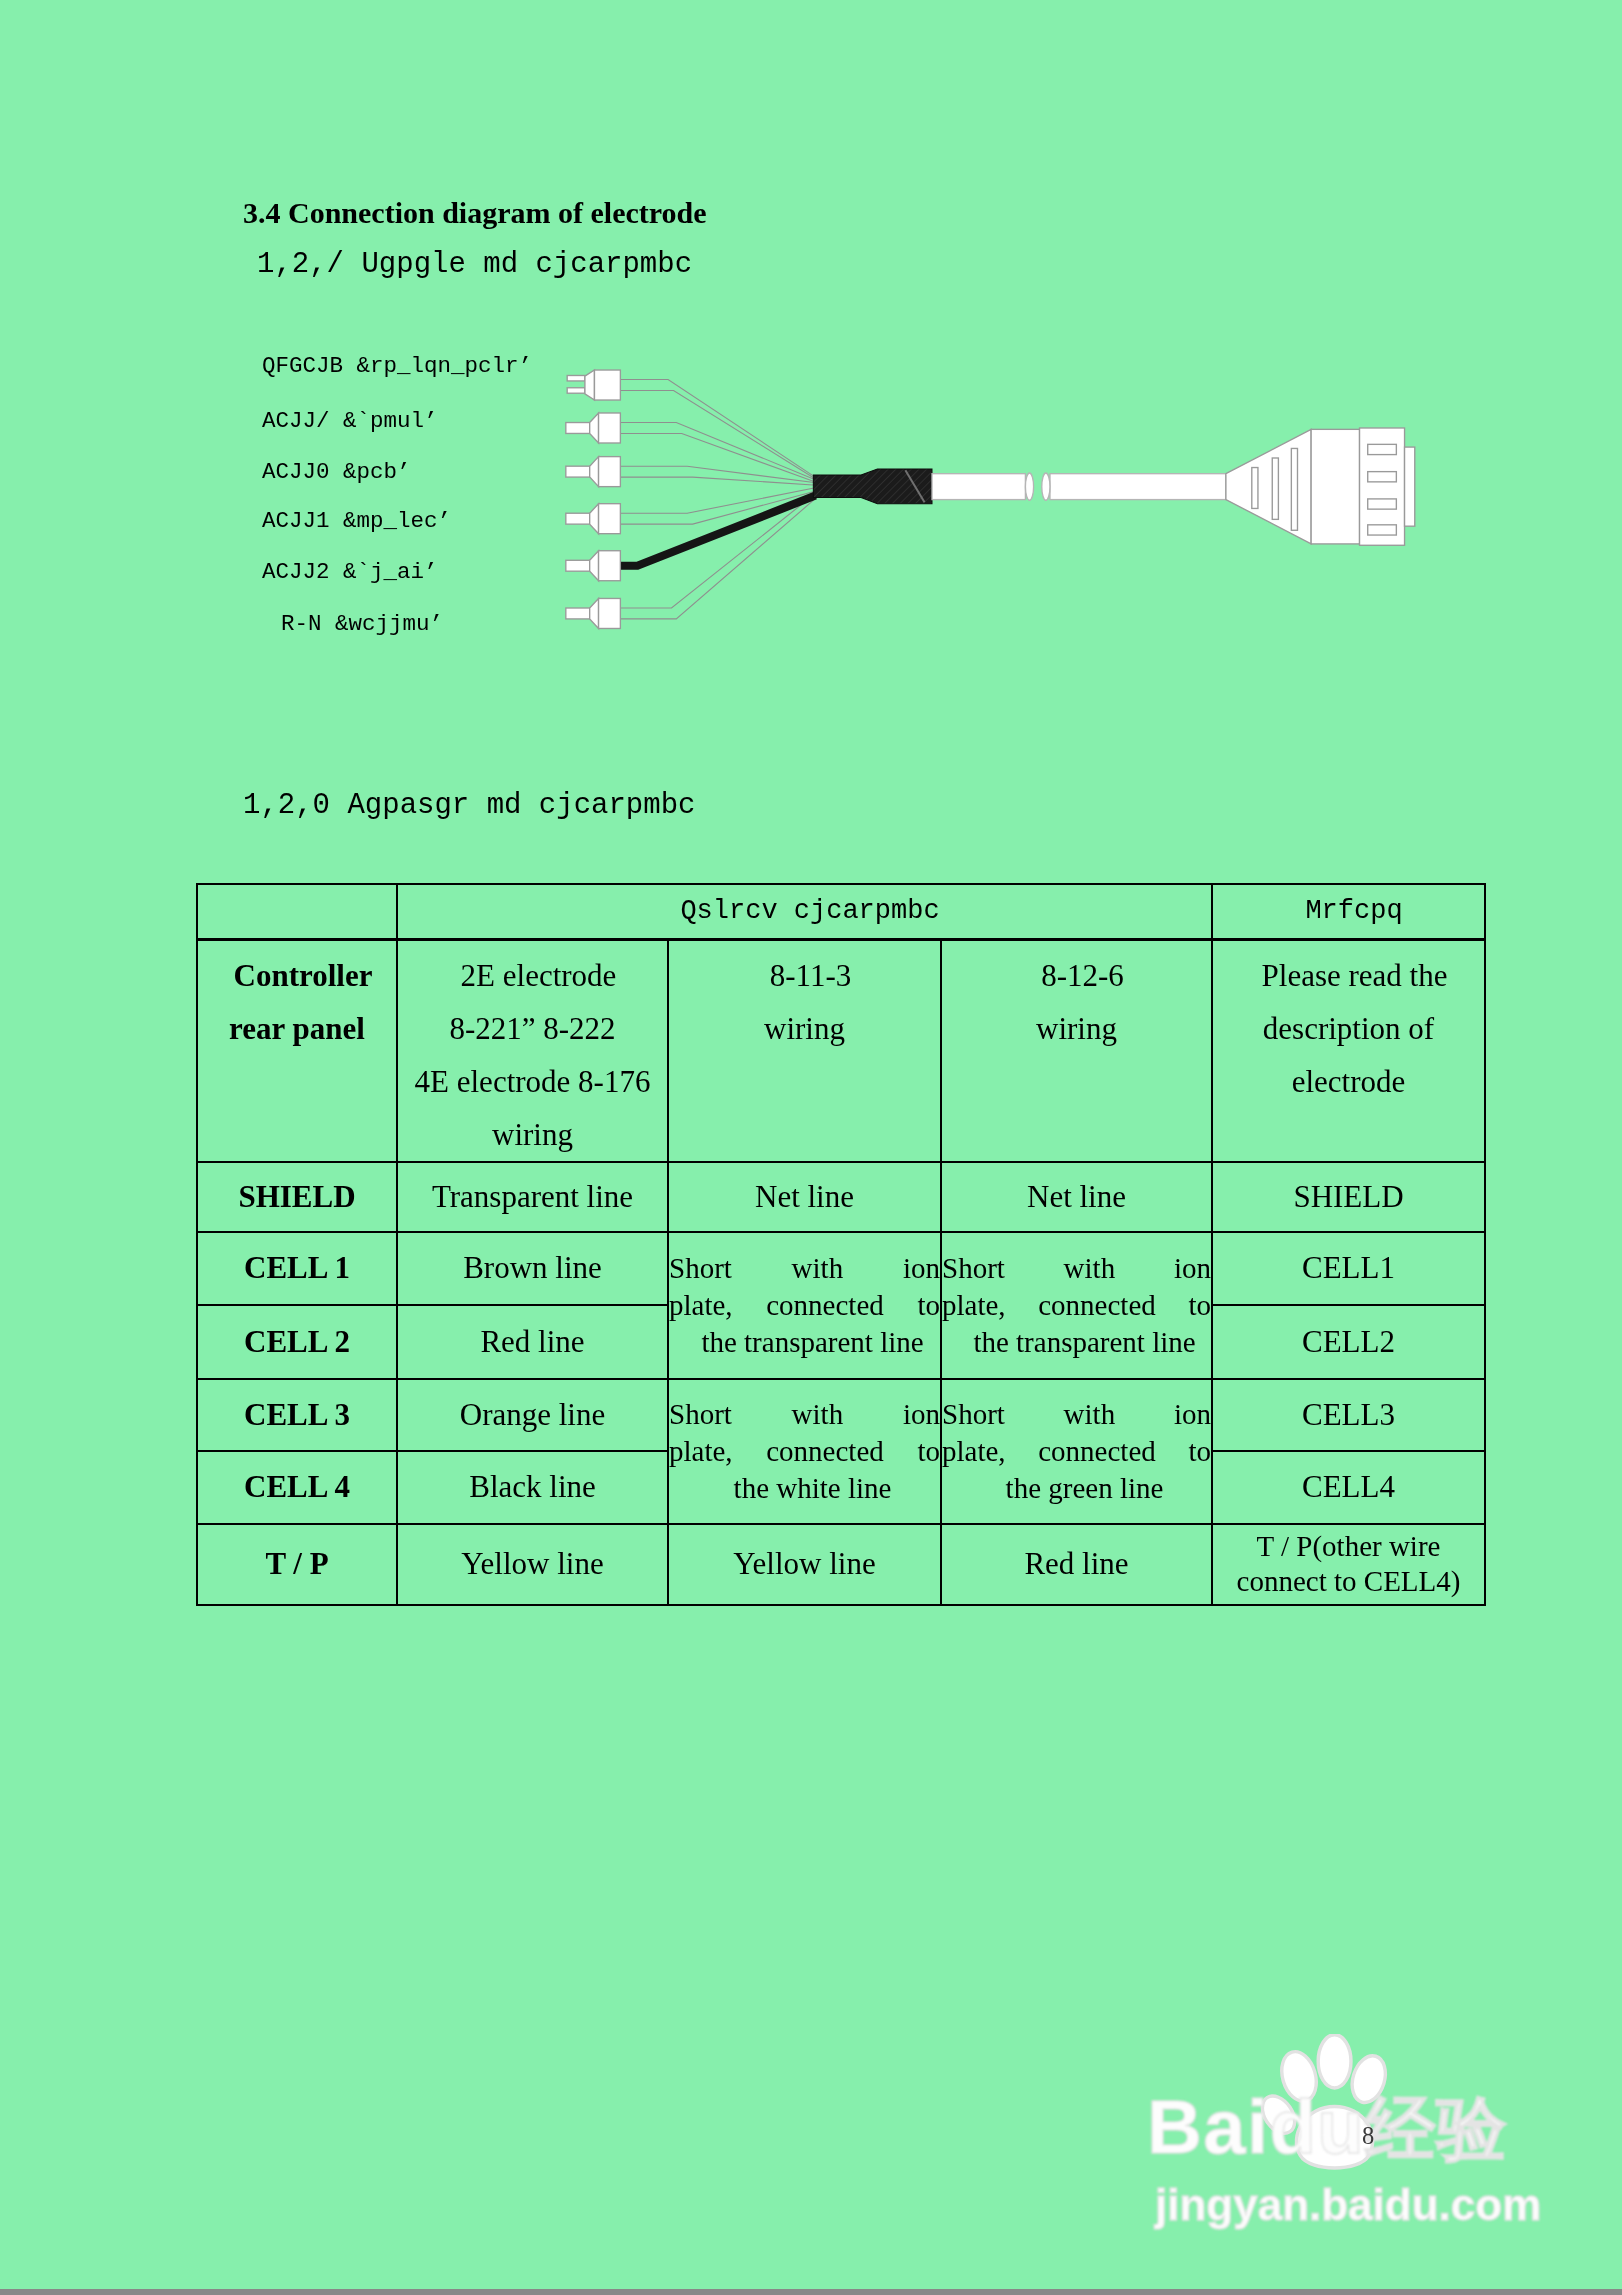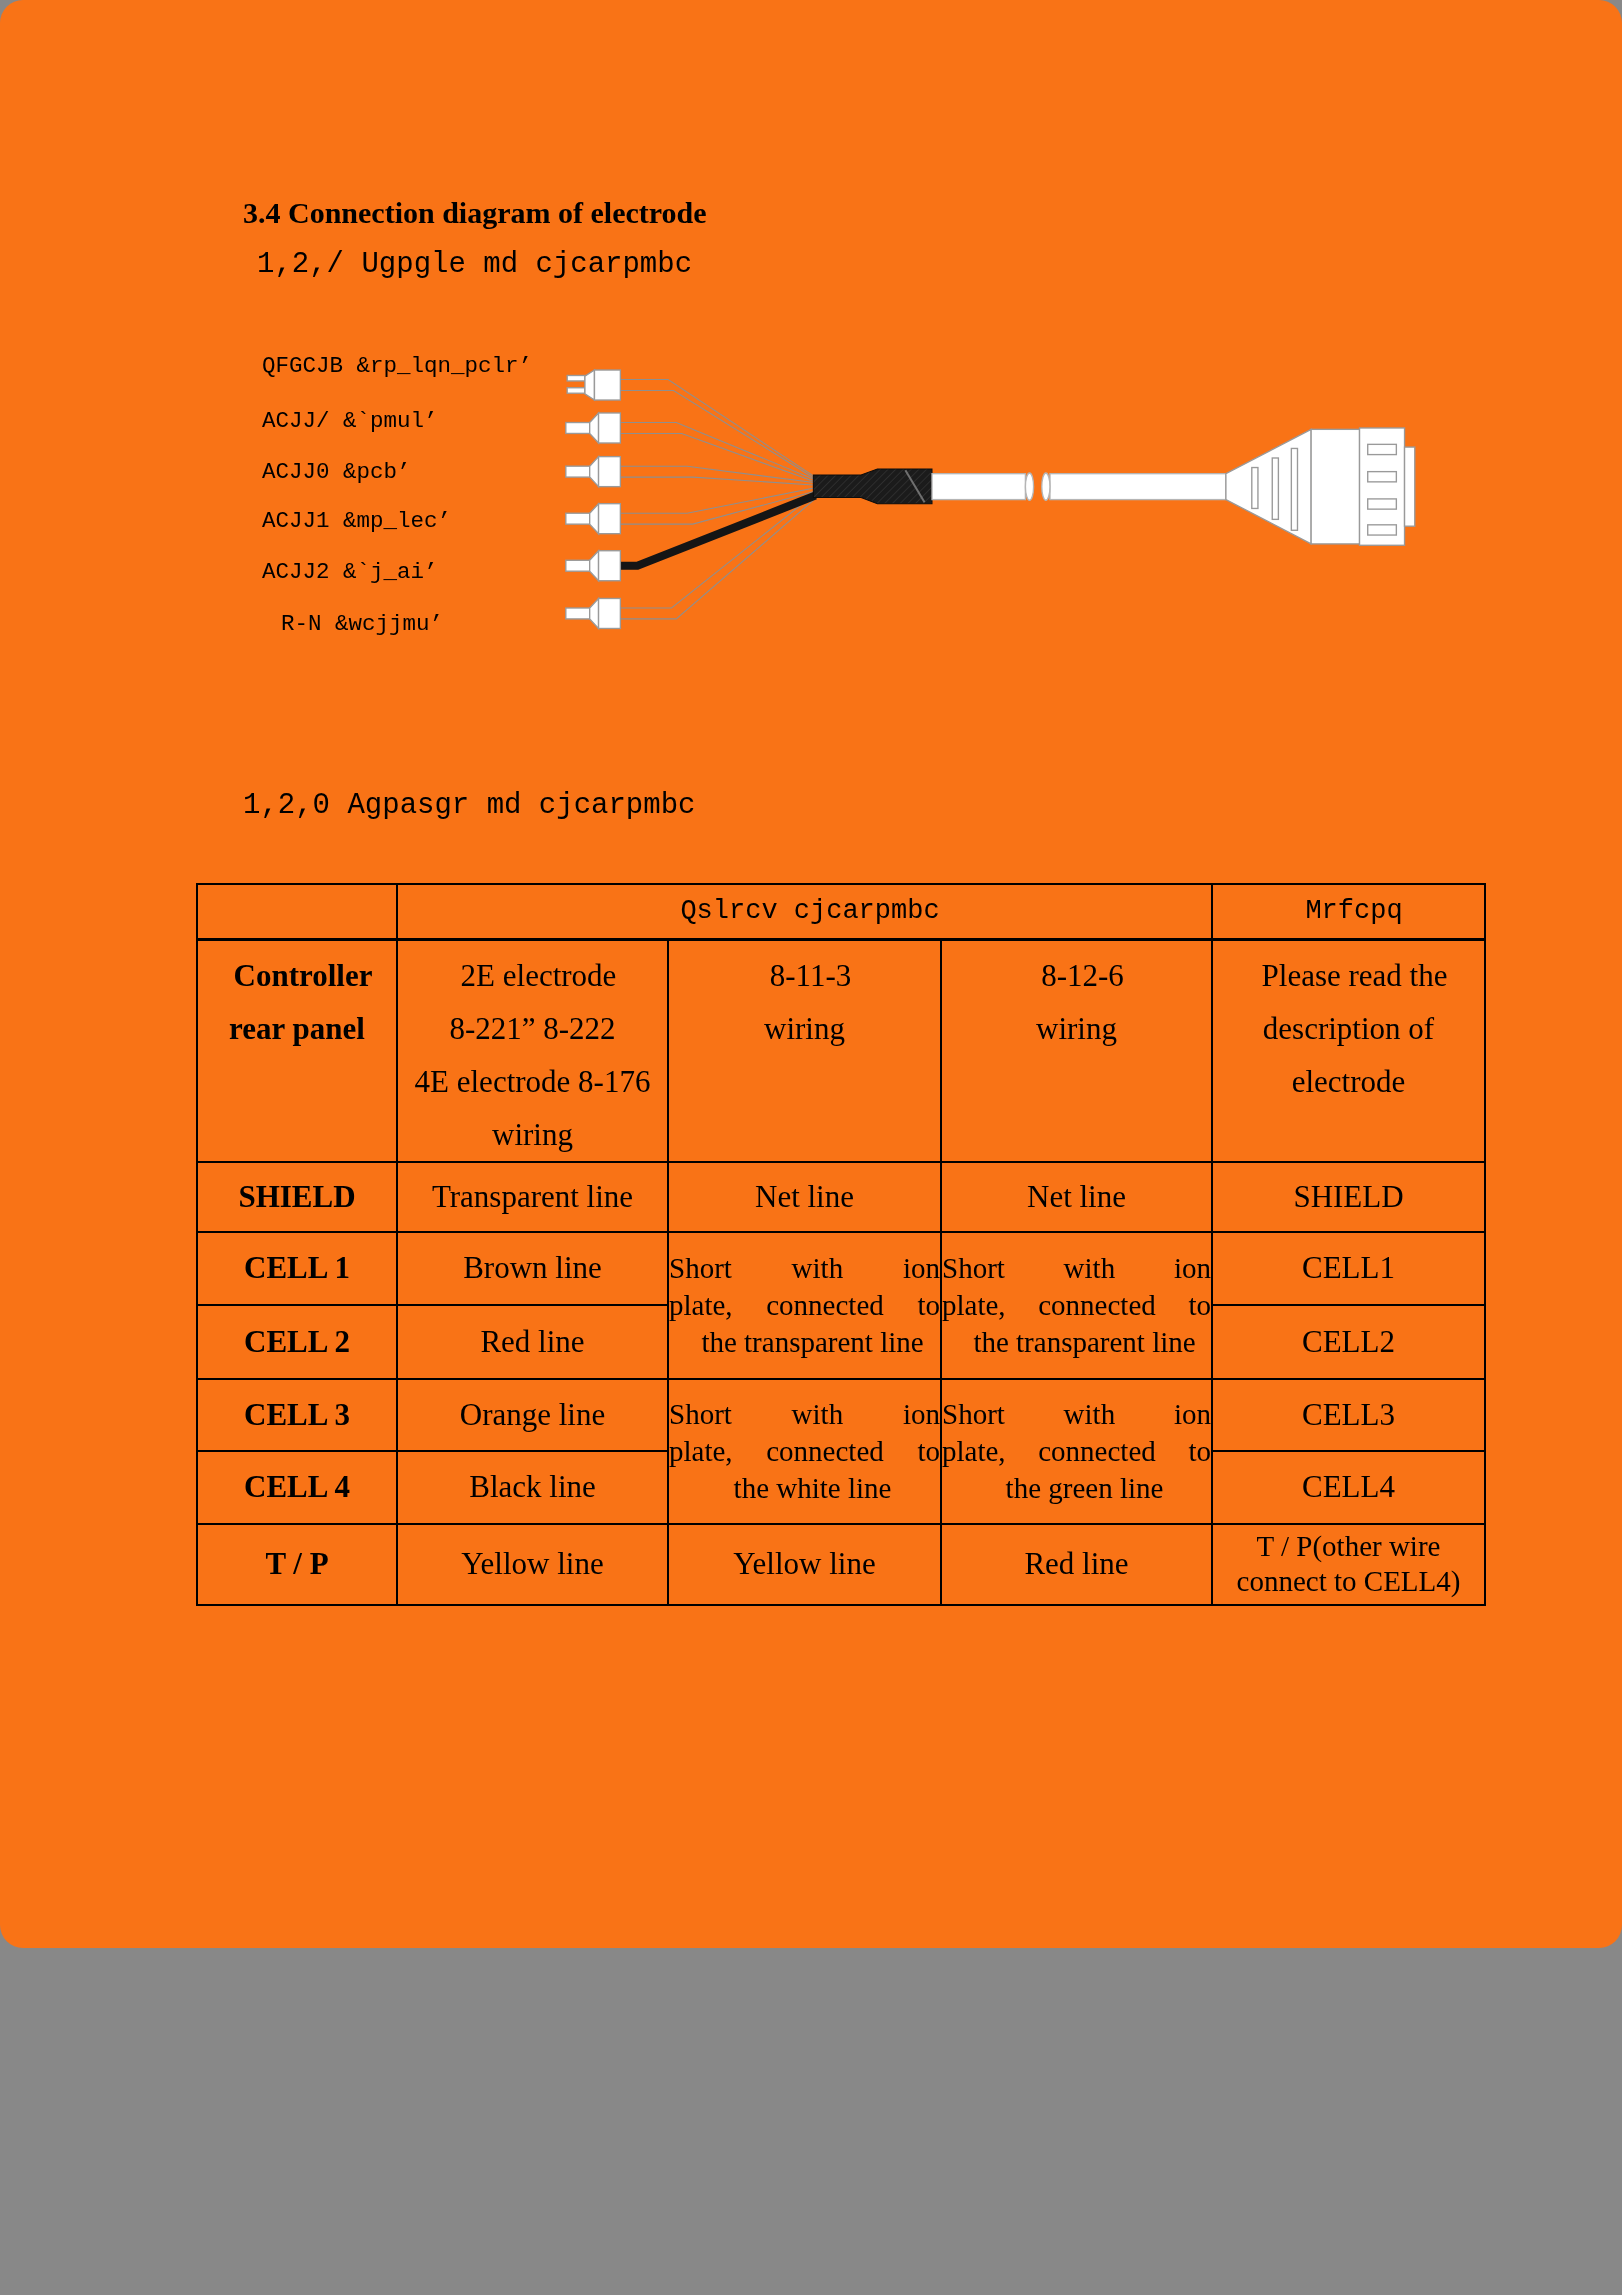--- a/index.html
+++ b/index.html
@@ -1,23 +1,22 @@
 <!DOCTYPE html>
 <html style="font-size:11px"><head>
 <meta charset="utf-8">
 <style>
   html,body{margin:0;padding:0;background:#888;}
   .page{
     position:relative;
-    width:1622px;height:1948px;
-    background:#f97316;
+    width:1622px;height:2289px;
+    background:#86efac;
     overflow:hidden;
     font-family:"Liberation Serif",serif;
     color:#000;
-    border-radius:23px;
   }
   
   .section-heading{
     position:absolute;left:243px;top:196px;
     font-size:30px;font-weight:bold;
     font-family:"Liberation Serif",serif;
     white-space:pre;
   }
   .sub-heading{
     position:absolute;

